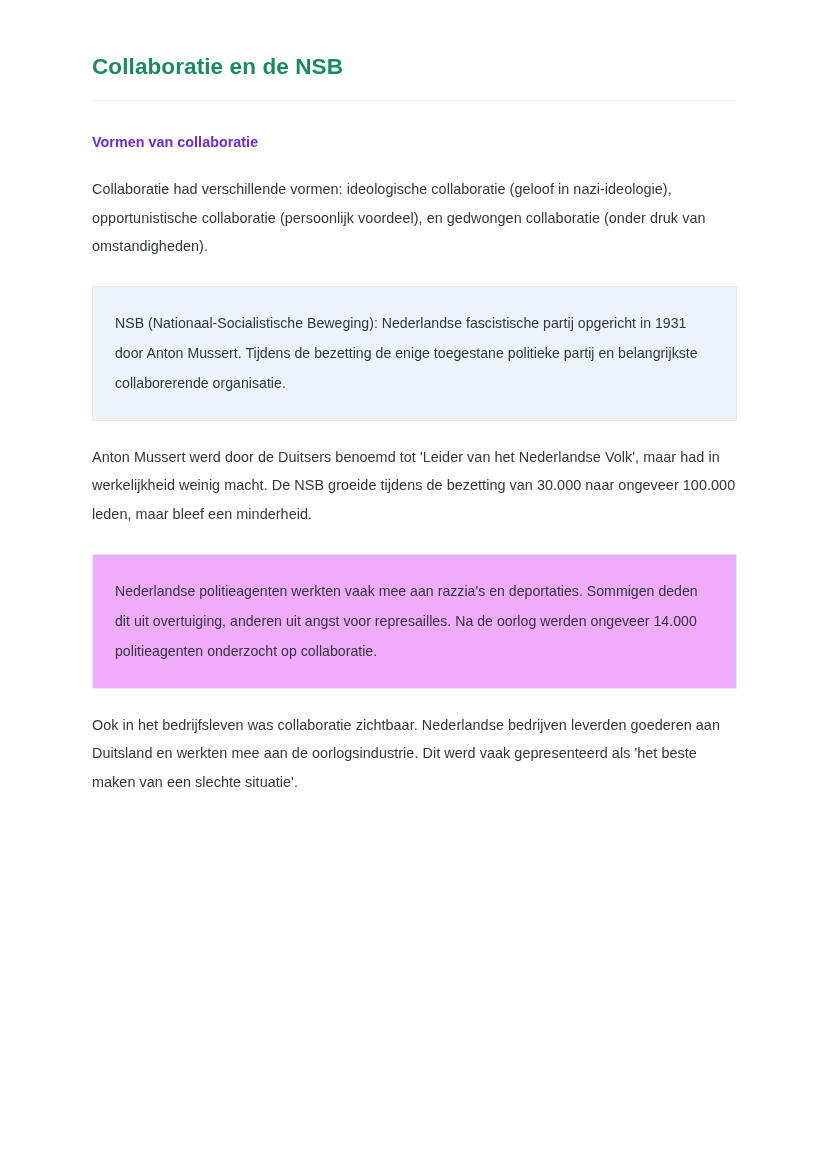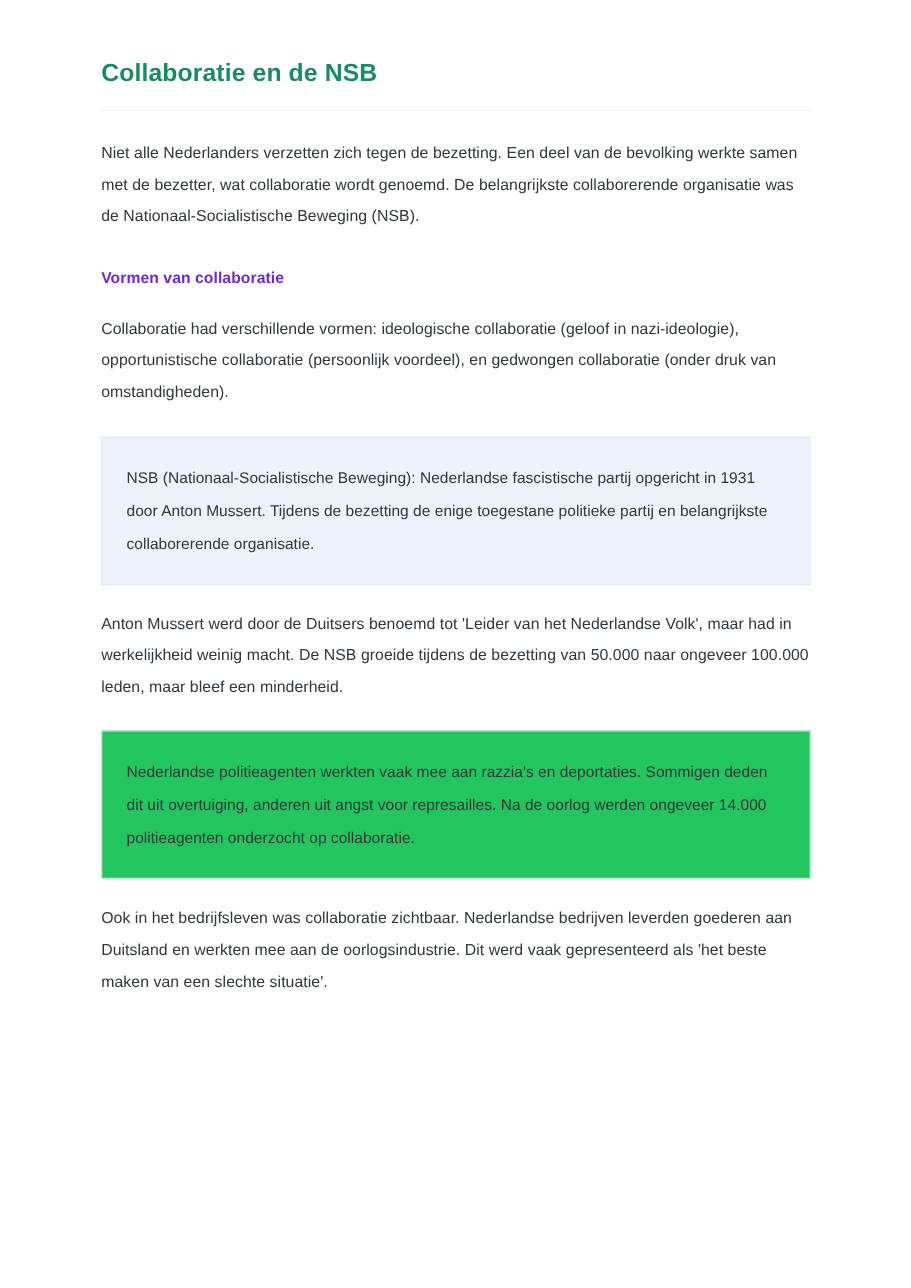--- a/index.html
+++ b/index.html
@@ -68,45 +68,44 @@
     font-size: 14.1px;
     line-height: 30px;
     color: #31363b;
     letter-spacing: 0.03px;
   }
   .callout-info {
     background: #eef3fa;
     border: 1px solid #e2e8f2;
   }
   .callout-success {
-    background: #22c55e;
+    background: #f0abfc;
     border: 1px solid #dfeee4;
   }
 </style>
 </head>
 <body>
 
 <div class="page">
   <div class="content">
 
     <h1 class="page-title">Collaboratie en de NSB</h1>
 
     <hr class="title-rule">
 
-    <p class="body-text first">Niet alle Nederlanders verzetten zich tegen de bezetting. Een deel van de bevolking werkte samen met de bezetter, wat collaboratie wordt genoemd. De belangrijkste collaborerende organisatie was de Nationaal-Socialistische Beweging (NSB).</p>
 
     <h3 class="section-title">Vormen van collaboratie</h3>
 
     <p class="body-text">Collaboratie had verschillende vormen: ideologische collaboratie (geloof in nazi-ideologie), opportunistische collaboratie (persoonlijk voordeel), en gedwongen collaboratie (onder druk van omstandigheden).</p>
 
     <div class="callout callout-info">
       <p class="callout-text">NSB (Nationaal-Socialistische Beweging): Nederlandse fascistische partij opgericht in 1931 door Anton Mussert. Tijdens de bezetting de enige toegestane politieke partij en belangrijkste collaborerende organisatie.</p>
     </div>
 
-    <p class="body-text">Anton Mussert werd door de Duitsers benoemd tot 'Leider van het Nederlandse Volk', maar had in werkelijkheid weinig macht. De NSB groeide tijdens de bezetting van 50.000 naar ongeveer 100.000 leden, maar bleef een minderheid.</p>
+    <p class="body-text">Anton Mussert werd door de Duitsers benoemd tot 'Leider van het Nederlandse Volk', maar had in werkelijkheid weinig macht. De NSB groeide tijdens de bezetting van 30.000 naar ongeveer 100.000 leden, maar bleef een minderheid.</p>
 
     <div class="callout callout-success">
       <p class="callout-text">Nederlandse politieagenten werkten vaak mee aan razzia's en deportaties. Sommigen deden dit uit overtuiging, anderen uit angst voor represailles. Na de oorlog werden ongeveer 14.000 politieagenten onderzocht op collaboratie.</p>
     </div>
 
     <p class="body-text">Ook in het bedrijfsleven was collaboratie zichtbaar. Nederlandse bedrijven leverden goederen aan Duitsland en werkten mee aan de oorlogsindustrie. Dit werd vaak gepresenteerd als 'het beste maken van een slechte situatie'.</p>
 
   </div>
 </div>
 

